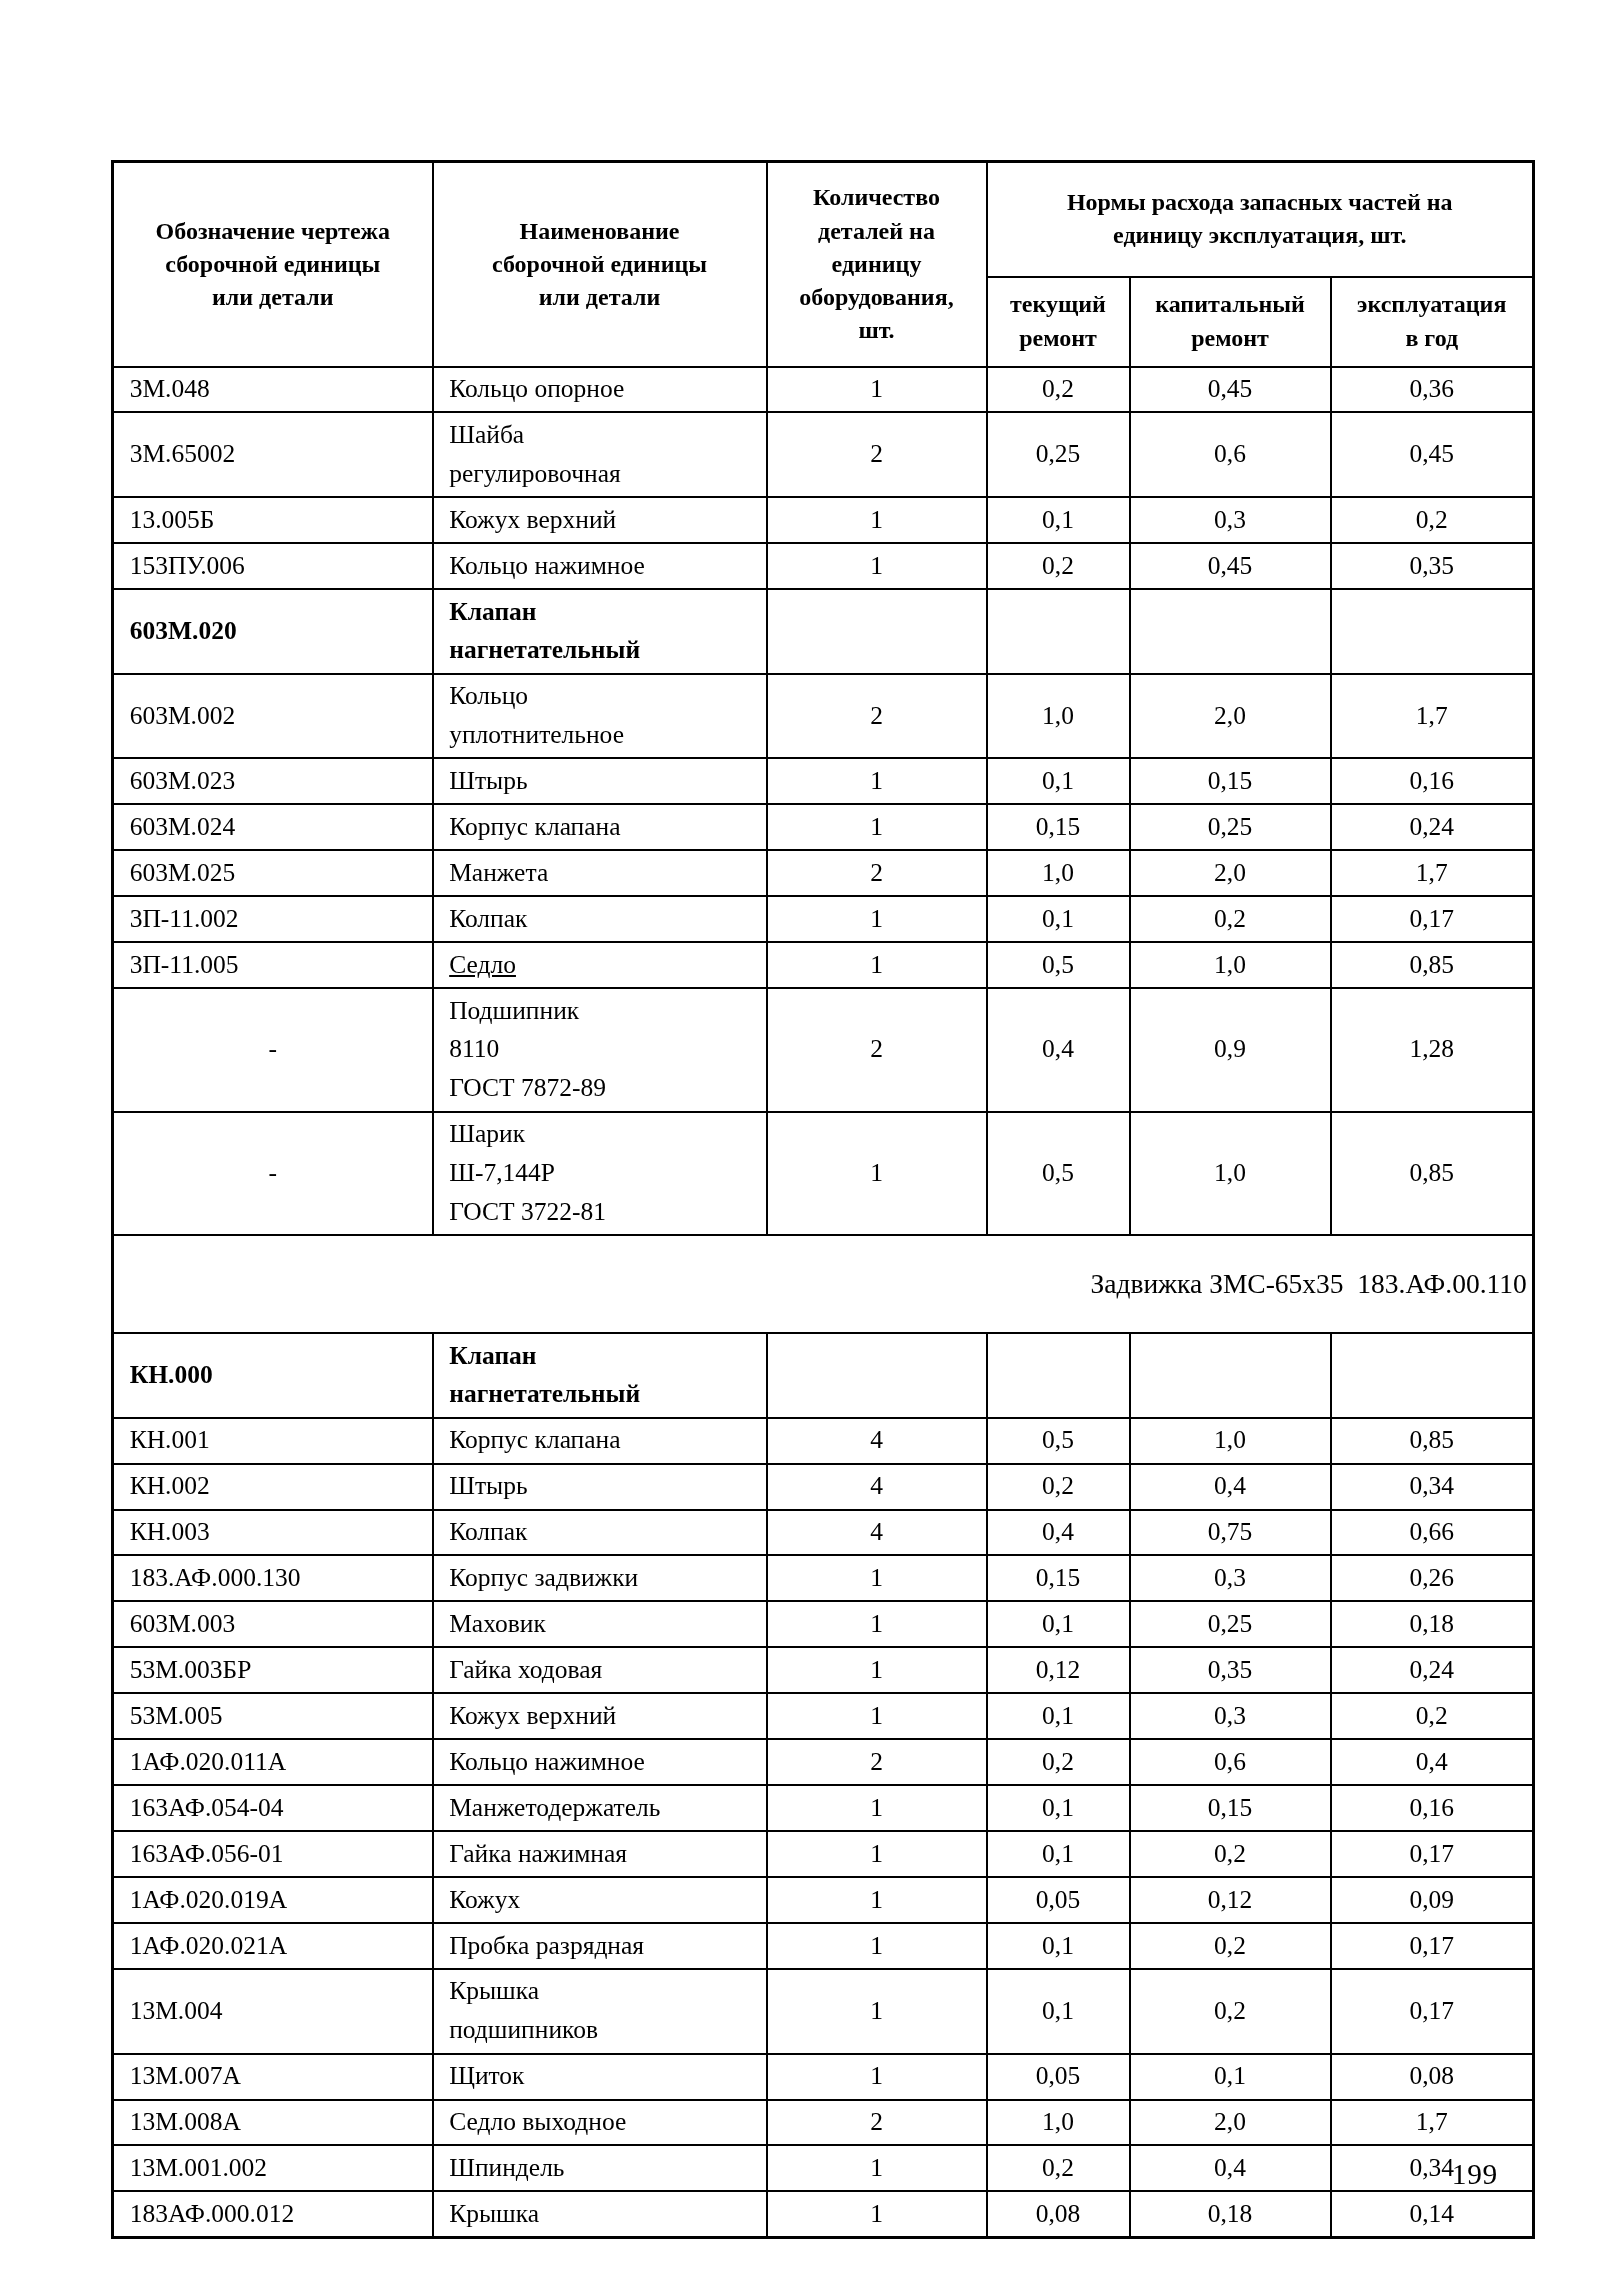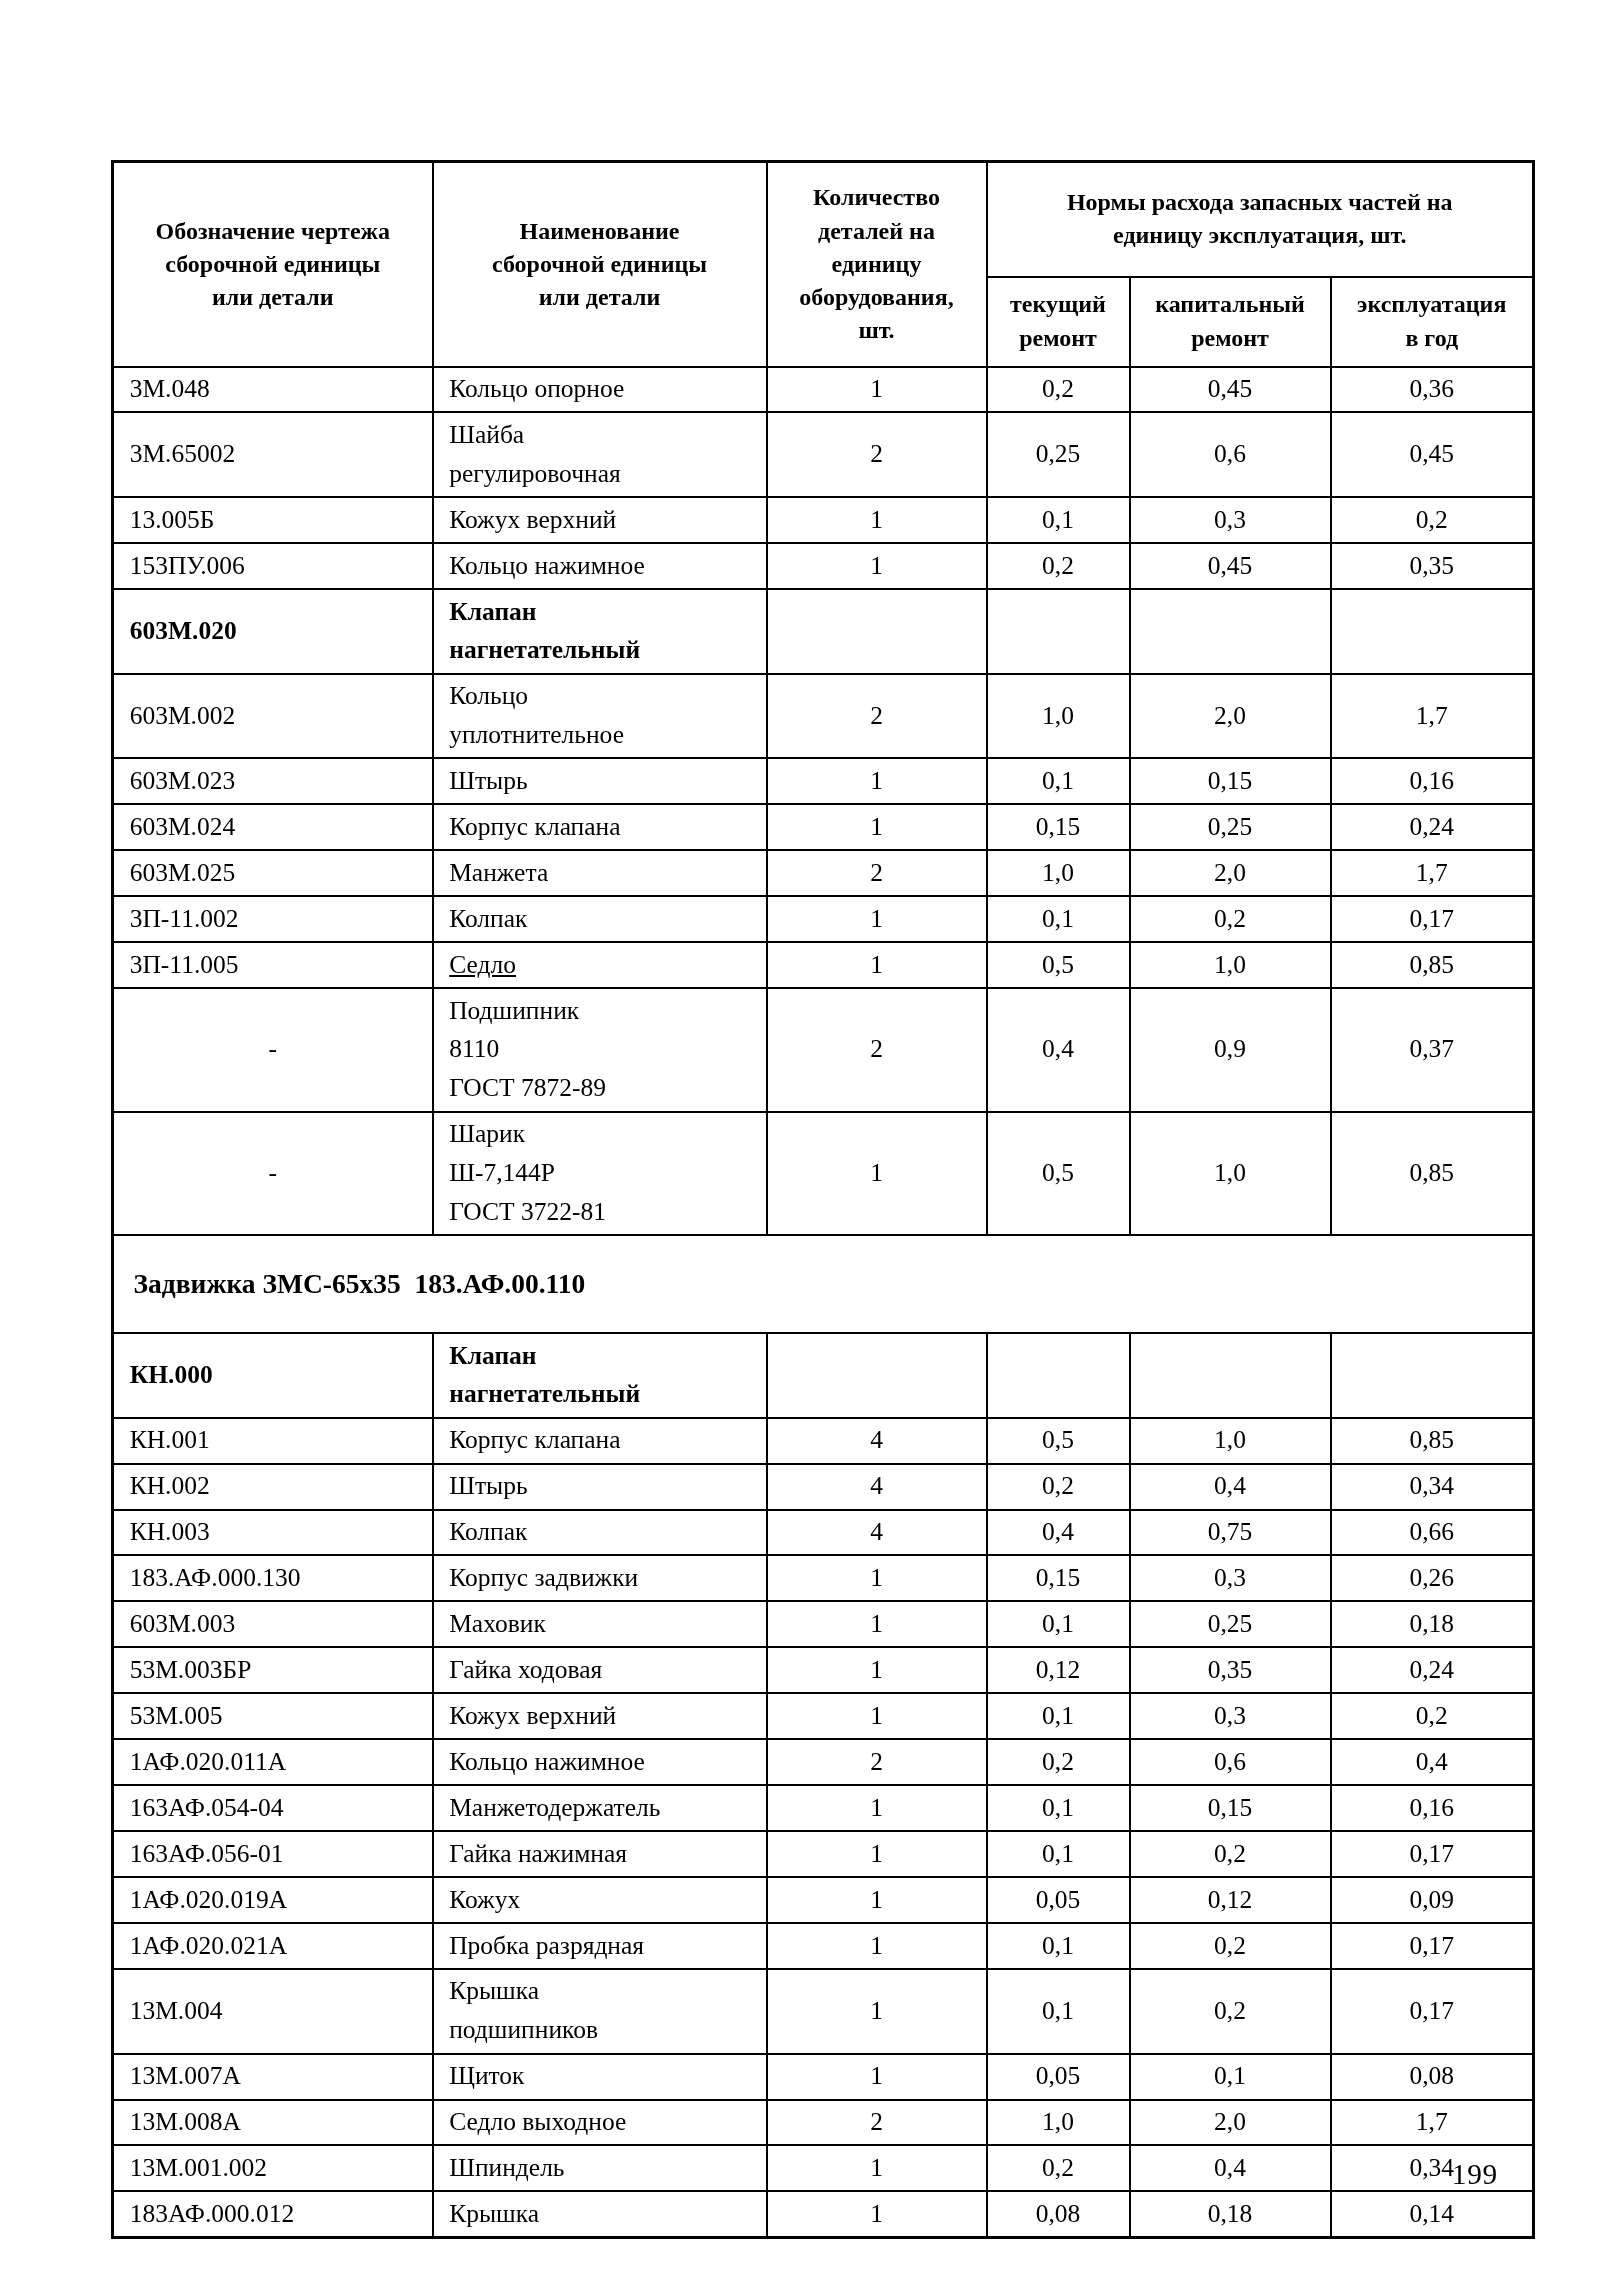--- a/index.html
+++ b/index.html
@@ -53,23 +53,23 @@
     text-align: left;
     padding-left: 15.7px;
     white-space: pre-line;
   }
   td.code.dash { text-align: center; padding-left: 5.2px; }
   td.num { text-align: center; }
   tr.bold td.code, tr.bold td.name { font-weight: bold; }
   td.underline { text-decoration: underline; }
   tr.section-row td {
     height: 98px;
-    font-weight: bold;
+    font-weight: normal;
     font-size: 27.5px;
-    text-align: left;
+    text-align: right;
     padding-left: 19.6px;
     white-space: pre-line;
   }
   .page-number {
     position: absolute;
     top: 2158px;
     right: 125px;
     font-size: 29.4px;
     letter-spacing: 0.7px;
   }
@@ -206,21 +206,21 @@
           <td class="num">0,85</td>
         </tr>
         <tr class="part-row">
           <td class="code dash">-</td>
           <td class="name">Подшипник
 8110
 ГОСТ 7872-89</td>
           <td class="num">2</td>
           <td class="num">0,4</td>
           <td class="num">0,9</td>
-          <td class="num">0,37</td>
+          <td class="num">1,28</td>
         </tr>
         <tr class="part-row">
           <td class="code dash">-</td>
           <td class="name">Шарик
 Ш-7,144Р
 ГОСТ 3722-81</td>
           <td class="num">1</td>
           <td class="num">0,5</td>
           <td class="num">1,0</td>
           <td class="num">0,85</td>

